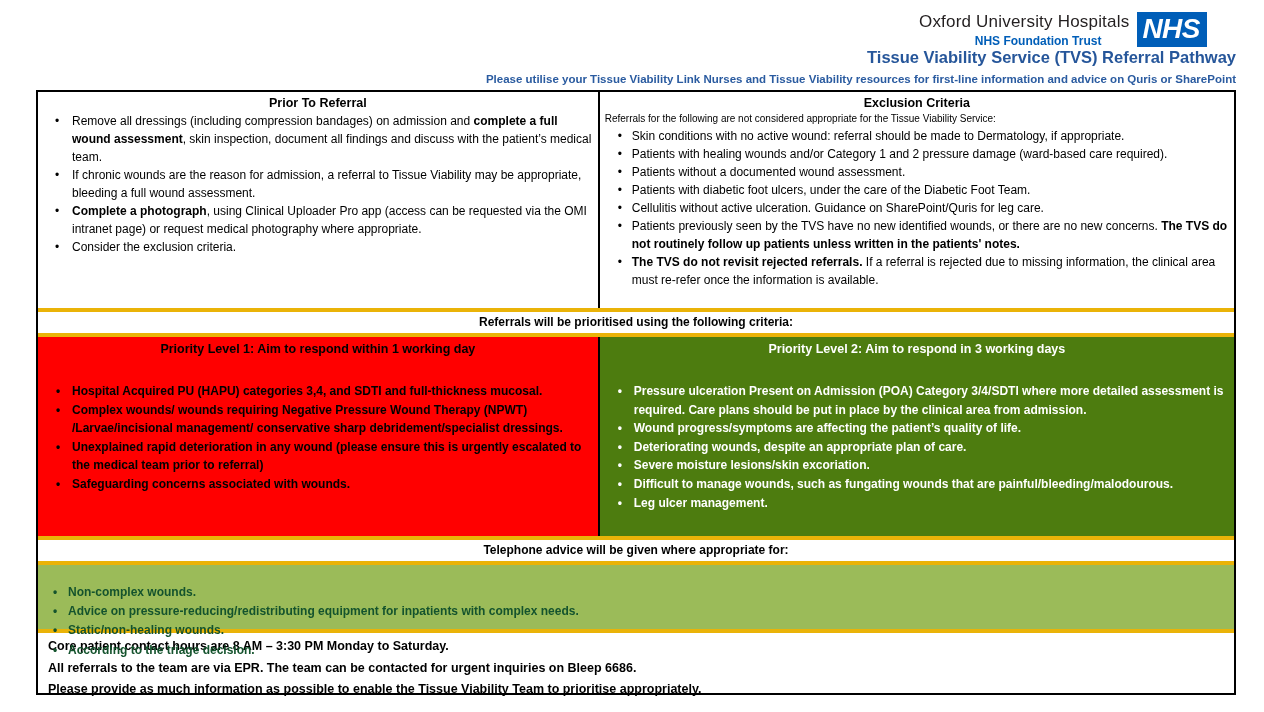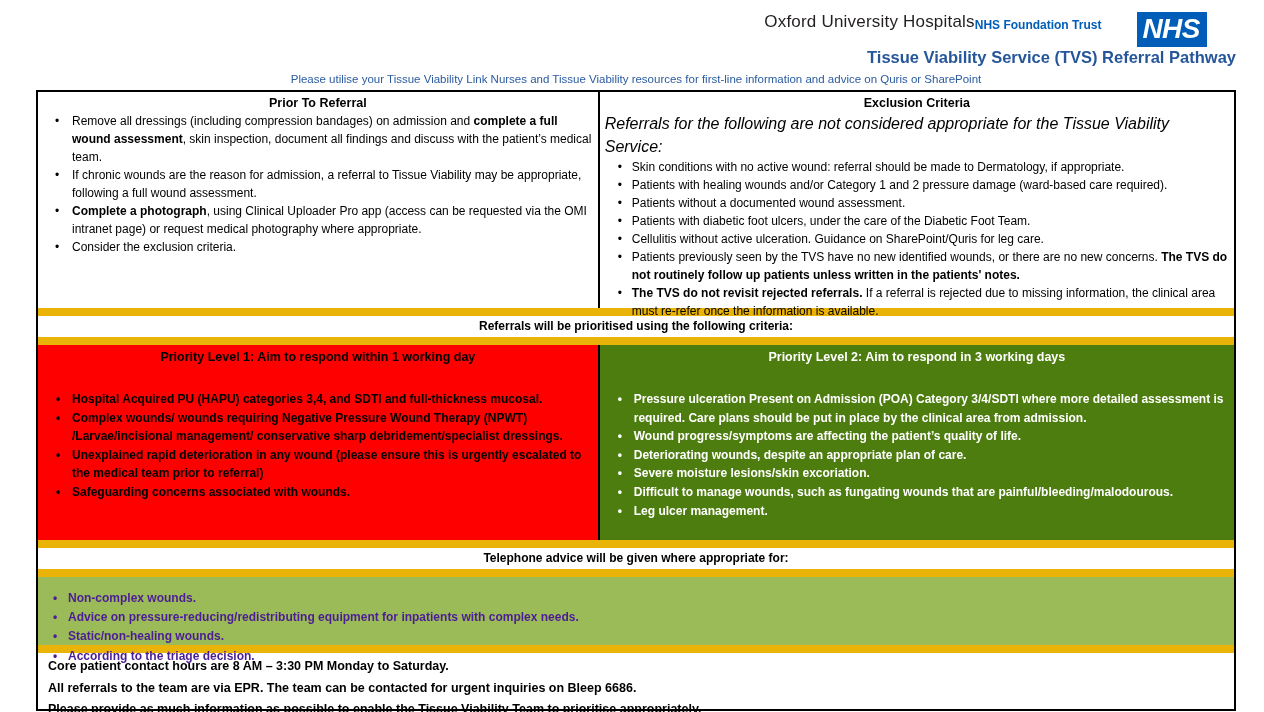--- a/index.html
+++ b/index.html
@@ -7,53 +7,53 @@
   body {
     width:1264px; height:712px;
     font-family:"Liberation Sans", sans-serif;
     color:#000; overflow:hidden;
   }
   .page { position:relative; width:1264px; height:712px; }
 
   
   .logo-row { position:absolute; top:12px; right:57px; }
   .nhs-logo { display:flex; align-items:flex-start; gap:8px; }
-  .logo-left { display:flex; flex-direction:row; align-items:flex-end; }
+  .logo-left { display:flex; flex-direction:column; align-items:flex-end; }
   .logo-org { font-size:17px; color:#231f20; letter-spacing:.2px; }
   .logo-trust { font-size:12px; color:#005EB8; font-weight:bold; margin-top:2px; margin-right:28px; }
   .nhs-box {
     background:#005EB8; color:#fff; font-style:italic; font-weight:bold;
     font-size:28px; line-height:1; padding:3px 7px 4px 5px; letter-spacing:-.5px;
   }
 
   
   .title {
     position:absolute; top:48px; left:36px; width:1200px;
     text-align:right; font-size:16.5px; font-weight:bold; color:#26569A;
   }
   .subtitle {
     position:absolute; top:73px; left:36px; width:1200px;
-    text-align:center; font-size:11.5px; font-weight:normal; color:#2A5BA0;
+    text-align:right; font-size:11.5px; font-weight:bold; color:#2A5BA0;
   }
 
   
   .grid {
     position:absolute; top:90px; left:36px; width:1200px;
     border:2px solid #000; background:#fff;
   }
-  .row { border-top:8px solid #eab308; }
+  .row { border-top:4px solid #eab308; }
   .row:first-child { border-top:none; }
   .two-col { display:flex; }
   .two-col .cell-right { border-left:2px solid #000; }
 
   .row1 { height:216px; }
   .row1 .cell-left  { width:46.8%; padding:4px 6px; }
   .row1 .cell-right { width:53.2%; padding:4px 6px; }
   .cell-head { text-align:center; font-weight:bold; font-size:12.5px; margin-bottom:2px; }
-  .excl-intro { font-size:16px; line-height:1.45; margin-left:-1px;font-style:italic; }
+  .excl-intro { font-size:10px; line-height:1.45; margin-left:-1px; }
 
   ul { list-style:none; }
   .doc-list li {
     position:relative; padding-left:28px;
     font-size:12px; line-height:1.5;
   }
   .doc-list li::before {
     content:"\2022"; position:absolute; left:11px; top:0;
   }
   .excl-list li { padding-left:26px; }
@@ -64,21 +64,21 @@
     background:#fff;
   }
 
   .row3 { height:203px; }
   .row3 .cell-left  { width:46.8%; padding:5px 6px; color:#000000; }
   .row3 .cell-right { width:53.2%; padding:5px 6px; color:#fff; }
   .p-head { text-align:center; font-weight:bold; font-size:12.5px; margin-bottom:26px; }
   .p-list li { font-weight:bold; line-height:1.55; }
   .p-list li::before { left:12px; }
 
-  .green-row { height:76px; padding:12px 6px; color:#4c1d95; }
+  .green-row { height:68px; padding:18px 6px; color:#14532d; }
   .green-row li { font-weight:bold; line-height:1.6; padding-left:24px; }
   .green-row li::before { left:9px; }
 
   .bottom-row { height:64px; padding:7px 0 0 0; background:#fff; }
   .bottom-row li {
     font-size:12.5px; font-weight:bold; padding-left:10px; line-height:1.0;
     margin-bottom:9px;
   }
   b { font-weight:bold; }
 </style>
@@ -100,21 +100,21 @@
   <div class="title">Tissue Viability Service (TVS) Referral Pathway</div>
   <div class="subtitle">Please utilise your Tissue Viability Link Nurses and Tissue Viability resources for first-line information and advice on Quris or SharePoint</div>
 
   <div class="grid">
 
     <div class="row row1 two-col">
       <div class="cell-left">
         <div class="cell-head">Prior To Referral</div>
         <ul class="doc-list">
             <li><span>Remove all dressings (including compression bandages) on admission and </span><b>complete a full wound assessment</b><span>, skin inspection, document all findings and discuss with the patient’s medical team.</span></li>
-            <li><span>If chronic wounds are the reason for admission, a referral to Tissue Viability may be appropriate, following a full wound assessment.</span></li>
+            <li><span>If chronic wounds are the reason for admission, a referral to Tissue Viability may be appropriate, bleeding a full wound assessment.</span></li>
             <li><b>Complete a photograph</b><span>, using Clinical Uploader Pro app (access can be requested via the OMI intranet page) or request medical photography where appropriate.</span></li>
             <li><span>Consider the exclusion criteria.</span></li>
           </ul>
       </div>
       <div class="cell-right">
         <div class="cell-head">Exclusion Criteria</div>
         <div class="excl-intro">Referrals for the following are not considered appropriate for the Tissue Viability Service:</div>
         <ul class="doc-list excl-list">
             <li><span>Skin conditions with no active wound: referral should be made to Dermatology, if appropriate.</span></li>
             <li><span>Patients with healing wounds and/or Category 1 and 2 pressure damage (ward-based care required).</span></li>

